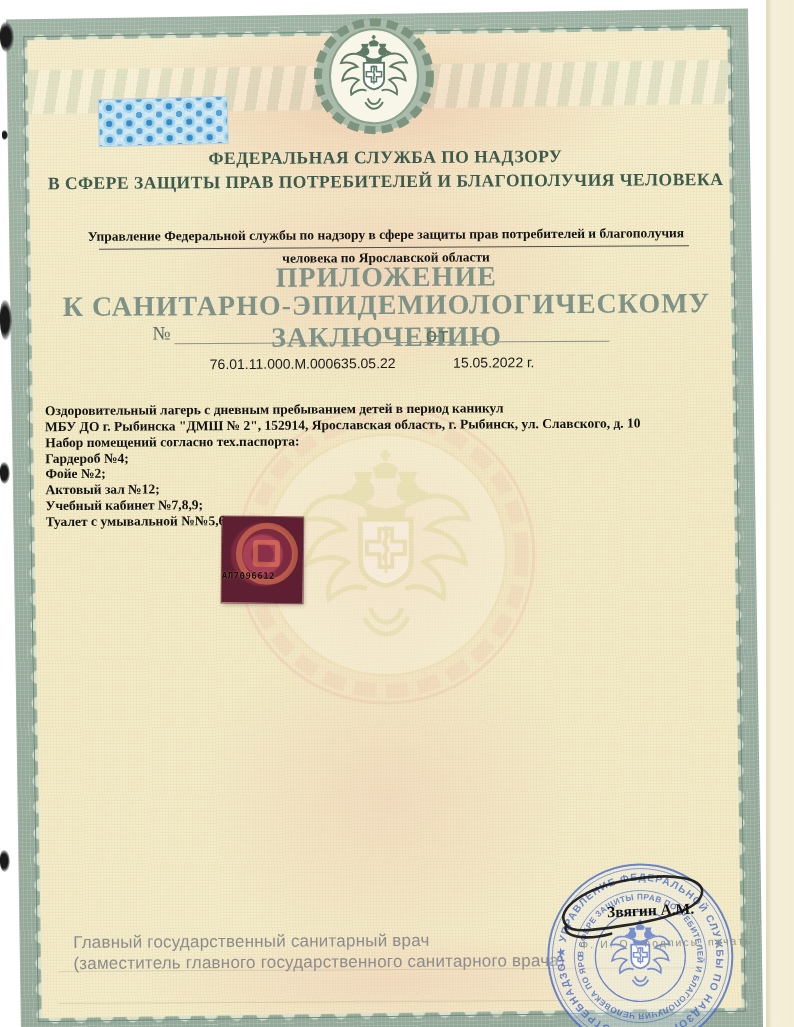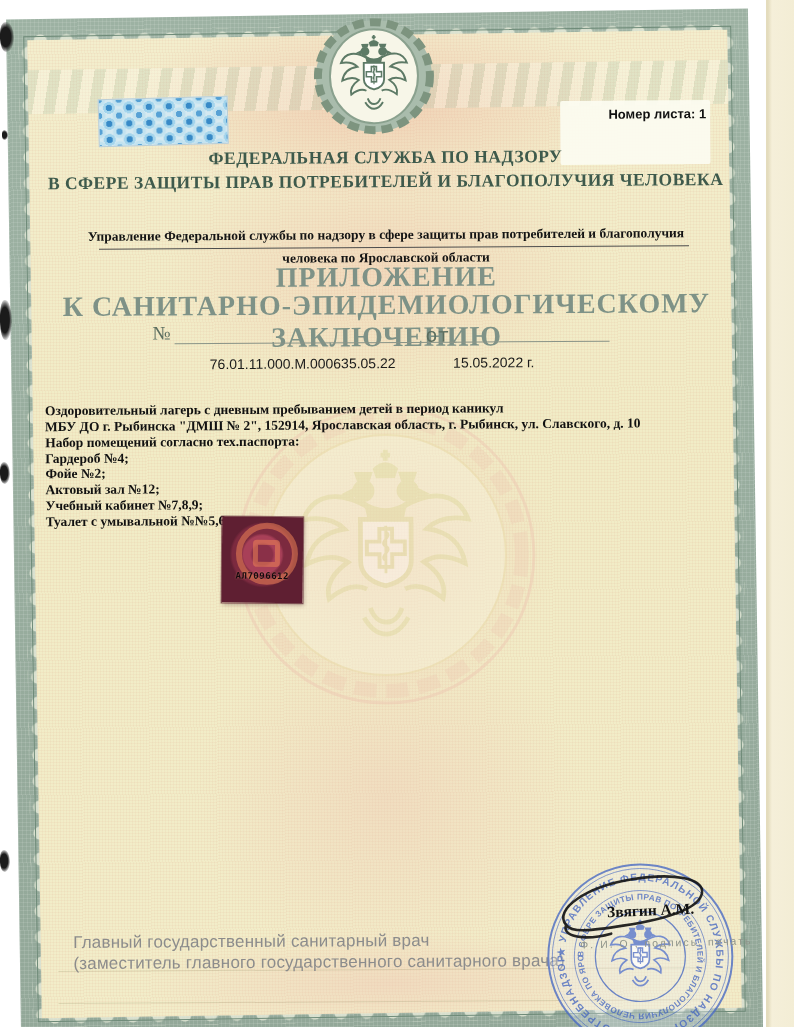--- a/index.html
+++ b/index.html
@@ -98,21 +98,21 @@
   
   .holo-sticker{
     position:absolute;left:221px;top:516px;width:81px;height:86px;transform:rotate(.8deg);
     background:radial-gradient(circle at 50% 44%, #8a3048 0 16%, #a84058 20% 30%, #7c2a3f 34% 48%, #5f1f32 52% 100%);
     box-shadow:0 0 0 1px rgba(90,30,45,.6), 1px 2px 4px rgba(60,20,30,.35);
   }
   .holo-ring{position:absolute;left:14px;top:6px;width:50px;height:50px;border-radius:50%;
     border:6px solid rgba(235,130,85,.55);}
   .holo-core{position:absolute;left:31px;top:23px;width:17px;height:17px;border-radius:4px;
     border:5px solid rgba(235,130,85,.55);}
-  .holo-serial{position:absolute;left:0;right:0;top:54px;text-align:center;
+  .holo-serial{position:absolute;left:0;right:0;top:54px;text-align:left;
     font-family:"DejaVu Sans Mono",monospace;font-size:9px;font-weight:bold;color:#140a0e;
     text-shadow:0 0 2px rgba(255,160,120,.6);letter-spacing:.5px;}
 
   
   .stamp-ring, .stamp-ring2{fill:var(--c-stamp_blue,#4f6fc5);font-family:"Liberation Sans",sans-serif;font-weight:bold;}
   .stamp-ring{font-size:10.2px;letter-spacing:1.2px;}
   .stamp-ring2{font-size:8.2px;letter-spacing:.4px;}
   .signer-name{position:absolute;left:604px;top:903px;font-weight:bold;font-size:15.5px;color:#111;
     transform:rotate(-2deg);}
   .sig-caption{position:absolute;left:577px;top:938px;font-family:"Liberation Sans",sans-serif;
@@ -178,23 +178,20 @@
 
   <svg class="abs" style="left:315px;top:18px" width="122" height="118" viewBox="0 0 122 118">
     <ellipse cx="61" cy="58" rx="58" ry="56" fill="#a9bcac"></ellipse>
     <ellipse cx="61" cy="58" rx="56" ry="54" fill="none" stroke="#7d947f" stroke-width="8" stroke-dasharray="11 6"></ellipse>
     <ellipse cx="61" cy="58" rx="44" ry="47" fill="#f7f6e8" stroke="#8aa18e" stroke-width="2"></ellipse>
     <use href="#eagle" x="23" y="14" width="76" height="88" color="#5d7a66"></use>
   </svg>
 
   <div class="holo-strip"></div>
 
-  <div class="white-patch">
-    <div class="sheet-label">Номер листа: 1</div>
-  </div>
 
   <div class="center-text hdr" style="top:147px">ФЕДЕРАЛЬНАЯ СЛУЖБА ПО НАДЗОРУ</div>
   <div class="center-text hdr" style="top:171px">В СФЕРЕ ЗАЩИТЫ ПРАВ ПОТРЕБИТЕЛЕЙ И БЛАГОПОЛУЧИЯ  ЧЕЛОВЕКА</div>
 
   <div class="center-text issuer" style="top:227px">Управление Федеральной службы по надзору в сфере защиты прав потребителей и благополучия</div>
   <div class="issuer-rule" style="top:247px"></div>
   <div class="center-text issuer" style="top:250px">человека по Ярославской области</div>
 
   <div class="center-text big-title" style="top:261px">ПРИЛОЖЕНИЕ</div>
   <div class="center-text big-title" style="top:289px">К САНИТАРНО-ЭПИДЕМИОЛОГИЧЕСКОМУ ЗАКЛЮЧЕНИЮ</div>

